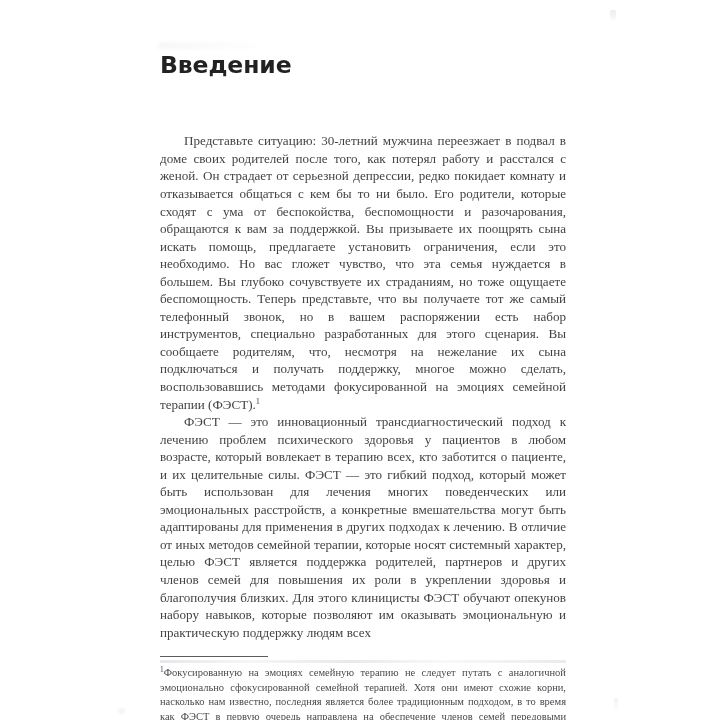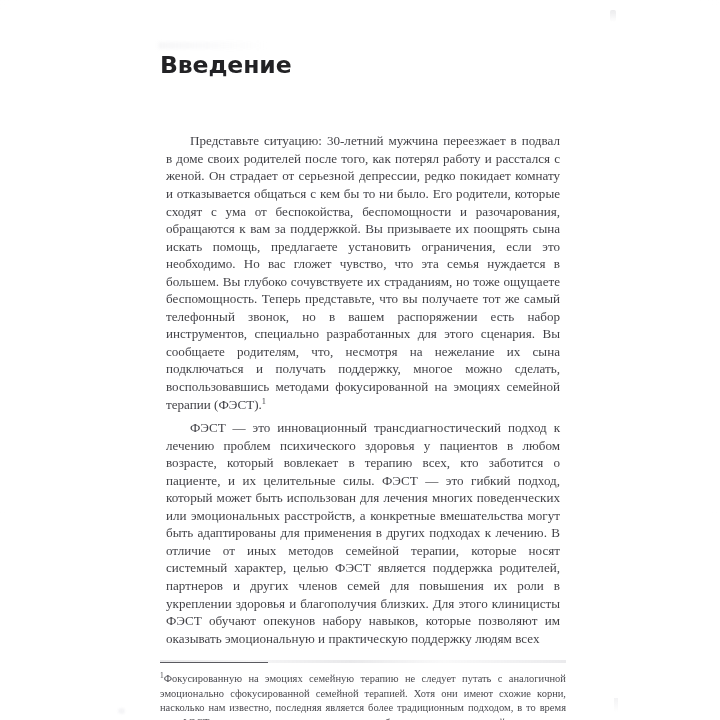--- a/index.html
+++ b/index.html
@@ -83,21 +83,21 @@
     line-height: 1.12;
     letter-spacing: -0.1px;
     color: #1b1b1e;
   }
 
   #body-copy {
     margin-top: 54px;
   }
 
   .body-paragraph {
-    margin: 6px;
+    margin: 0;
     text-indent: 24px;
     text-align: justify;
     font-family: "Liberation Serif", serif;
     font-size: 13.1px;
     line-height: 17.55px;
     color: #3b3b40;
     word-spacing: 0.1px;
     -webkit-font-smoothing: antialiased;
   }
 

